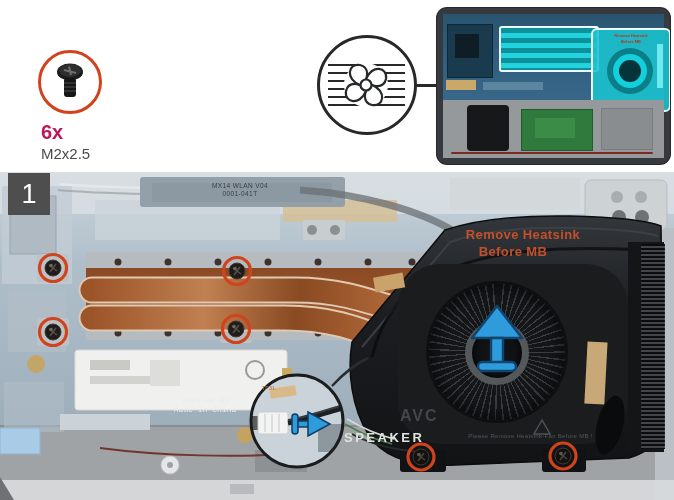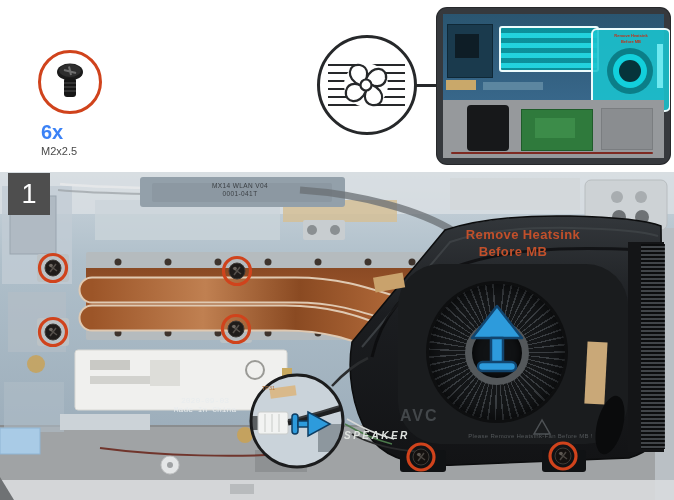--- a/index.html
+++ b/index.html
@@ -2,22 +2,22 @@
 <html><head>
 <meta charset="utf-8">
 <style>
   html,body{margin:0;padding:0;background:#e9e9e9;}
   #canvas{position:relative;width:674px;height:500px;background:#ffffff;overflow:hidden;
           font-family:"Liberation Sans", sans-serif;}
   .abs{position:absolute;}
   
   .screw-circle{left:38px;top:50px;width:58px;height:58px;border:3px solid #D0431C;border-radius:50%;
                 display:flex;align-items:center;justify-content:center;background:#fff;}
-  .legend-count{left:41px;top:121px;font-size:20px;font-weight:bold;color:#3b82f6;}
-  .legend-size{left:41px;top:145px;font-size:11px;color:#4A4A4A;}
+  .legend-count{left:41px;top:121px;font-size:20px;font-weight:bold;color:#be185d;}
+  .legend-size{left:41px;top:145px;font-size:15px;color:#4A4A4A;}
   
   .fan-callout{left:317px;top:35px;width:100px;height:100px;border:3.5px solid #26282A;border-radius:50%;
                background:#fff;box-sizing:border-box;}
   .callout-line{left:414px;top:84px;width:37px;height:3px;background:#26282A;}
   
   .thumb{left:437px;top:8px;width:233px;height:156px;background:#36393D;border-radius:10px;overflow:hidden;
          box-shadow:0 0 0 1px #26282B;}
   .t-mobo{left:6px;top:6px;width:221px;height:86px;background:linear-gradient(#2A5570,#38678A);}
   .t-bottom{left:6px;top:92px;width:221px;height:58px;background:#96999C;}
   .t-hl{background:rgba(26,196,207,.88);border:2px solid #EDFCFD;}
@@ -34,21 +34,21 @@
             box-shadow:inset 0 0 20px rgba(0,0,0,.85), 0 0 0 3px #0E0F10;}
   .fan-hub{left:465px;top:149px;width:64px;height:64px;border-radius:50%;background:#101214;
            border:7px solid #54585B;box-sizing:border-box;box-shadow:inset 0 0 8px #000;}
   .up-arrow{left:470px;top:132px;}
   .txt{white-space:nowrap;}
   .warn1{left:463px;top:55px;width:120px;text-align:center;font-size:13px;font-weight:bold;color:#C2502B;letter-spacing:.4px;}
   .warn2{left:453px;top:72px;width:120px;text-align:center;font-size:13px;font-weight:bold;color:#C2502B;letter-spacing:.4px;}
   .wlan-label{left:150px;top:10px;width:180px;text-align:center;font-size:6.5px;line-height:8px;color:#3A3F43;letter-spacing:.4px;}
   .made-label{left:150px;top:225px;width:110px;text-align:center;font-size:8px;line-height:8.5px;color:#E8ECEE;
               font-family:"Liberation Mono", monospace;}
-  .speaker-label{left:344px;top:258px;font-size:10px;font-weight:bold;color:#DFE3DF;letter-spacing:2.5px;font-style:italic;}
+  .speaker-label{left:344px;top:258px;font-size:13px;font-weight:bold;color:#DFE3DF;letter-spacing:2.5px;}
   .tp-label{left:262px;top:213px;font-size:5.5px;color:#B5763F;}
   .avc-label{left:400px;top:229px;font-size:16px;font-weight:bold;color:#43474A;letter-spacing:2px;margin-top:6px;}
   .fan-note{left:428px;top:261px;width:205px;text-align:center;font-size:6px;color:#53575A;letter-spacing:.3px;}
 </style>
 </head>
 <body>
 
 <div id="canvas">
 
   <div class="abs screw-circle">

